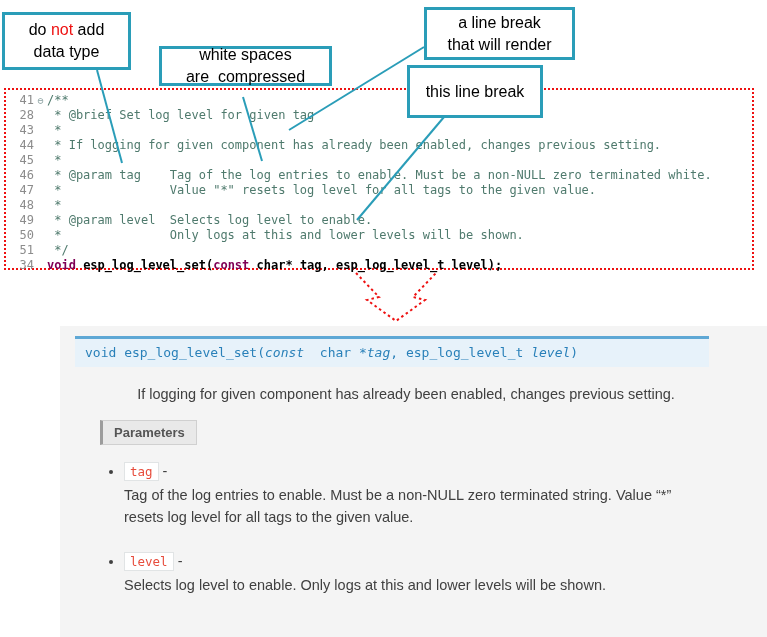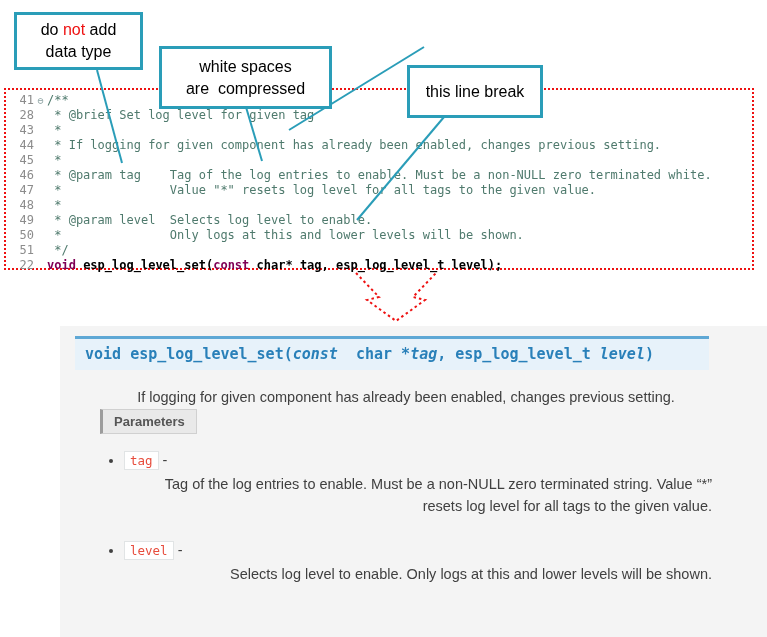--- a/index.html
+++ b/index.html
@@ -27,22 +27,22 @@
     flex-direction: column;
     justify-content: center;
     text-align: center;
     font-size: 16px;
     color: #000000;
     line-height: 1.35;
   }
   .callout-line { white-space: pre; }
   .red { color: var(--red); }
 
-  .box1 { left: 14px;  top: 12px; width: 129px; height: 58px; align-items: center; }
-  .box2 { left: 159px; top: 46px; width: 173px; height: 63px; }
+  .box1 { left: 2px;  top: 12px; width: 129px; height: 58px; align-items: center; }
+  .box2 { left: 159px; top: 46px; width: 173px; height: 40px; }
   .box3 { left: 424px; top: 7px;  width: 151px; height: 53px; }
   .box4 { left: 407px; top: 65px; width: 136px; height: 53px; }
 
   
   .overlay {
     position: absolute;
     left: 0; top: 0;
     width: 767px; height: 637px;
     z-index: 2;
     pointer-events: none;
@@ -99,33 +99,33 @@
     font-size: 14.5px;
   }
   .sig {
     margin: 10px 0 0 15px;
     width: 634px;
     box-sizing: border-box;
     background: var(--sig-bg);
     border-top: 3px solid var(--sig-border);
     padding: 6px 10px 7px 10px;
     font-family: "DejaVu Sans Mono", monospace;
-    font-size: 15px;
-    font-weight: bold;
+    font-size: 13px;
+    font-weight: normal;
     color: var(--sig-text);
     white-space: pre;
   }
   .sig .it { font-style: italic; }
   .doc-body { margin: 0 55px 0 40px; }
   .doc-body p { margin: 0; line-height: 1.5; }
   .brief { margin-top: 19px !important; }
   .desc  { margin-top: 17px !important; text-align: center; }
   .params-label {
     display: inline-block;
-    margin-top: 0;
+    margin-top: 14px;
     padding: 4px 11px;
     background: var(--params-bg);
     border: 1px solid var(--params-border);
     border-left: 3px solid var(--params-accent);
     font-size: 13px;
     font-weight: bold;
     color: #555555;
   }
   .param-list {
     margin: 18px 0 0 0;
@@ -135,37 +135,41 @@
   .param-item { margin-bottom: 24px; }
   .param-head { margin-bottom: 5px; }
   .chip {
     font-family: "DejaVu Sans Mono", monospace;
     font-size: 12.5px;
     color: var(--chip-red);
     background: #ffffff;
     border: 1px solid var(--chip-border);
     padding: 1px 5px;
   }
-  .param-desc { margin-top: 5px !important; line-height: 1.55 !important; text-align: right; }
+  .param-desc { margin-top: 5px !important; line-height: 1.55 !important; }
 </style>
 </head>
 <body>
 
 <div class="page">
 
   <div class="callout box1">
     <div class="callout-line"><span>do </span><span class="red">not</span><span> add</span></div>
     <div class="callout-line">data type</div>
   </div>
 
   <div class="callout box2">
     <div class="callout-line">white spaces</div>
     <div class="callout-line">are  compressed</div>
   </div>
 
+  <div class="callout box3">
+    <div class="callout-line">a line break</div>
+    <div class="callout-line">that will render</div>
+  </div>
 
   <div class="callout box4">
     <div class="callout-line">this line break</div>
   </div>
 
   <svg class="overlay" viewBox="0 0 767 637" xmlns="http://www.w3.org/2000/svg">
     <line class="connector" x1="97" y1="70" x2="122" y2="163"></line>
     <line class="connector" x1="243" y1="97" x2="262" y2="161"></line>
     <line class="connector" x1="424" y1="47" x2="289" y2="130"></line>
     <line class="connector" x1="444" y1="117" x2="357" y2="220"></line>
@@ -177,21 +181,21 @@
     <div class="code-line"><span class="ln">28</span><span class="fold"></span><span class="comment"> * @brief Set log level for given tag</span></div>
     <div class="code-line"><span class="ln">43</span><span class="fold"></span><span class="comment"> *</span></div>
     <div class="code-line"><span class="ln">44</span><span class="fold"></span><span class="comment"> * If logging for given component has already been enabled, changes previous setting.</span></div>
     <div class="code-line"><span class="ln">45</span><span class="fold"></span><span class="comment"> *</span></div>
     <div class="code-line"><span class="ln">46</span><span class="fold"></span><span class="comment"> * @param tag    Tag of the log entries to enable. Must be a non-NULL zero terminated white.</span></div>
     <div class="code-line"><span class="ln">47</span><span class="fold"></span><span class="comment"> *               Value "*" resets log level for all tags to the given value.</span></div>
     <div class="code-line"><span class="ln">48</span><span class="fold"></span><span class="comment"> *</span></div>
     <div class="code-line"><span class="ln">49</span><span class="fold"></span><span class="comment"> * @param level  Selects log level to enable.</span></div>
     <div class="code-line"><span class="ln">50</span><span class="fold"></span><span class="comment"> *               Only logs at this and lower levels will be shown.</span></div>
     <div class="code-line"><span class="ln">51</span><span class="fold"></span><span class="comment"> */</span></div>
-    <div class="code-line"><span class="ln">22</span><span class="fold"></span><span class="decl"><span class="kw">void</span><span> esp_log_level_set(</span><span class="kw">const</span><span> char* tag, esp_log_level_t level);</span></span></div>
+    <div class="code-line"><span class="ln">34</span><span class="fold"></span><span class="decl"><span class="kw">void</span><span> esp_log_level_set(</span><span class="kw">const</span><span> char* tag, esp_log_level_t level);</span></span></div>
   </div>
 
   <div class="docs">
     <div class="sig"><span>void</span><span> esp_log_level_set</span><span>(</span><span class="it">const</span><span>  char *</span><span class="it">tag</span><span>, </span><span>esp_log_level_t </span><span class="it">level</span><span>)</span></div>
 
     <div class="doc-body">
       <p class="desc">If logging for given component has already been enabled, changes previous setting.</p>
 
       <div class="params-label">Parameters</div>
 

